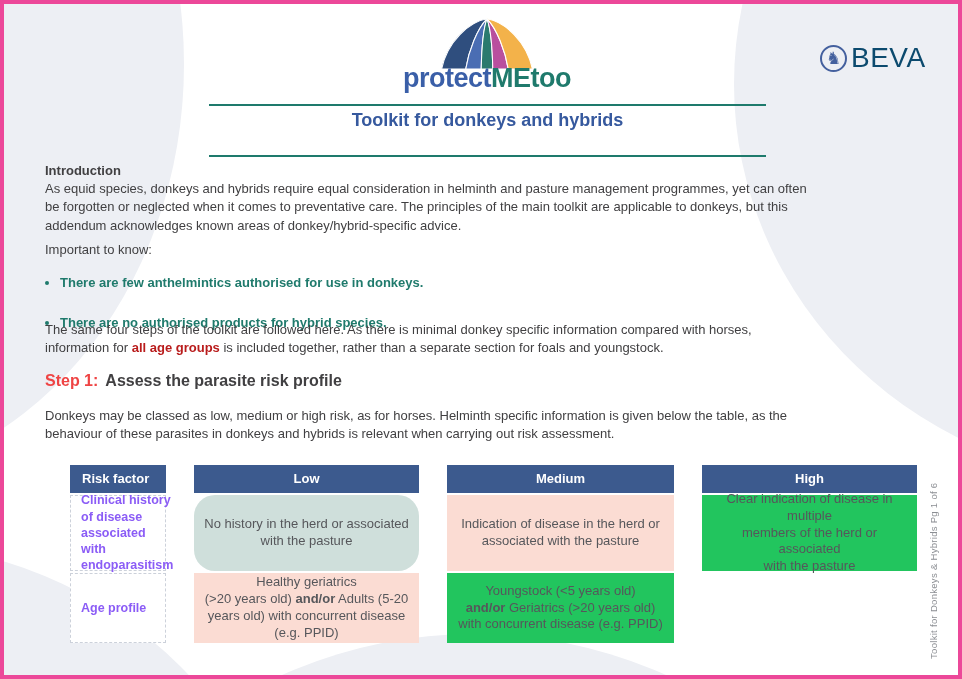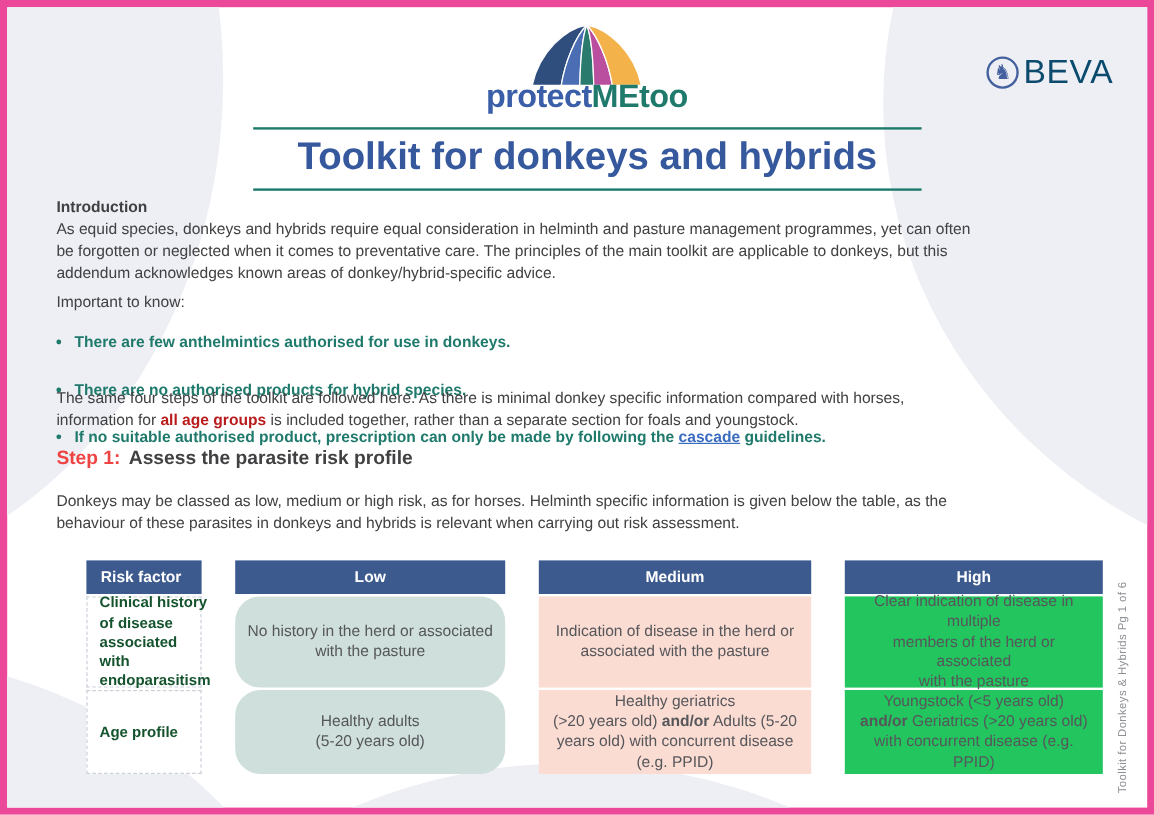--- a/index.html
+++ b/index.html
@@ -1,18 +1,18 @@
 <!DOCTYPE html>
 <html><head>
 <meta charset="utf-8">
 <style>
   html,body{margin:0;padding:0;background:#fff;}
   .page{
     position:relative;width:962px;height:679px;overflow:hidden;
-    background:#ffffff;border:6px solid #ec4899;box-sizing:border-box;
+    background:#ffffff;border:4px solid #ec4899;box-sizing:border-box;
     font-family:"Liberation Sans",sans-serif;
   }
   .blob{position:absolute;background:#edeff4;border-radius:50%;z-index:0;}
   .blob-tl{left:-540px;top:-360px;width:720px;height:840px;}
   .blob-tr{left:730px;top:-320px;width:840px;height:800px;}
   .blob-bottom{left:0px;top:630px;width:940px;height:940px;}
   .blob-bl{left:-540px;top:540px;width:840px;height:840px;}
   .content{position:absolute;inset:0;z-index:1;}
 
   
@@ -23,21 +23,21 @@
   .wm-teal{color:#1f7a6c;}
   .beva{position:absolute;left:816px;top:38px;display:flex;align-items:center;gap:4px;}
   .beva-circle{width:27px;height:27px;border:2px solid #44609e;border-radius:50%;
     display:flex;align-items:center;justify-content:center;color:#44609e;font-size:17px;line-height:1;box-sizing:border-box;}
   .beva-text{font-size:28px;color:#0c4a6e;letter-spacing:0.5px;font-weight:400;}
 
   .rule{position:absolute;left:205px;width:557px;height:2px;background:#1e7a6c;}
   .rule1{top:100px;}
   .rule2{top:151px;}
   .title{position:absolute;left:205px;top:106px;width:557px;margin:0;text-align:center;
-    font-size:32px;font-weight:800;color:#36599e;}
+    font-size:18px;font-weight:800;color:#36599e;}
 
   
   .tb{position:absolute;left:41px;width:874px;font-size:13px;line-height:1.42;
     color:#414042;white-space:pre-line;}
   .bold{font-weight:bold;}
   .intro-heading{top:158px;font-weight:bold;}
   .intro-body{top:176px;}
   .important-heading{top:237px;}
   .bullets{top:253px;list-style:none;margin:0;padding:0;}
   .bullets li{display:flex;gap:11px;margin-bottom:4px;font-weight:bold;color:#1f7a6c;font-size:13px;line-height:1.28;}
@@ -50,21 +50,21 @@
   .step1-body{top:403px;}
 
   
   .risk-table{position:absolute;left:40px;top:461px;width:875px;display:grid;
     grid-template-columns:122px 251px 253px 241px;grid-template-rows:28px 76px 70px;gap:2px;}
   .cell{display:flex;align-items:center;justify-content:center;text-align:center;
     font-size:13px;color:#56575b;white-space:pre-line;padding:4px 10px;box-sizing:border-box;line-height:1.3;margin-left:26px;}
   .hdr{background:#3c5a8e;color:#ffffff;font-weight:bold;font-size:13px;}
   .hdr-first{justify-content:flex-start;text-align:left;padding-left:12px;}
   .factor{background:#ffffff;border:1px dashed #ccd1da;justify-content:flex-start;text-align:left;
-    font-weight:bold;color:#14532d;font-size:12.5px;padding:6px 10px;}
+    font-weight:bold;color:#8b5cf6;font-size:12.5px;padding:6px 10px;}
   .low{background:#cfdfdb;border-radius:21px;}
   .med{background:#fbdcd3;}
   .high{background:#22c55e;}
 
   .side-caption{position:absolute;left:924px;top:655px;transform:rotate(-90deg);
     transform-origin:left top;white-space:nowrap;font-size:9.5px;color:#8b8e93;letter-spacing:0.3px;}
 </style>
 </head>
 <body>
 
@@ -106,24 +106,20 @@
     <div class="tb important-heading">Important to know:</div>
     <ul class="tb bullets">
       <li>
         <span class="dot"></span>
         <span>There are few anthelmintics authorised for use in donkeys.</span>
       </li>
       <li>
         <span class="dot"></span>
         <span>There are no authorised products for hybrid species.</span>
       </li>
-      <li>
-        <span class="dot"></span>
-        <span><span>If no suitable authorised product, prescription can only be made by following the </span><a class="cascade-link">cascade</a><span> guidelines.</span></span>
-      </li>
     </ul>
 
     <div class="tb four-steps"><span>The same four steps of the toolkit are followed here. As there is minimal donkey specific information compared with horses,
 information for </span><span class="teal-bold">all age groups</span><span> is included together, rather than a separate section for foals and youngstock.</span></div>
 
     <div class="step1"><span class="step1-label">Step 1:</span><span>Assess the parasite risk profile</span></div>
     <div class="tb step1-body">Donkeys may be classed as low, medium or high risk, as for horses. Helminth specific information is given below the table, as the
 behaviour of these parasites in donkeys and hybrids is relevant when carrying out risk assessment.</div>
 
     <div class="risk-table">
@@ -138,22 +134,20 @@
 endoparasitism</div>
       <div class="cell low">No history in the herd or associated
 with the pasture</div>
       <div class="cell med">Indication of disease in the herd or
 associated with the pasture</div>
       <div class="cell high">Clear indication of disease in multiple
 members of the herd or associated
 with the pasture</div>
 
       <div class="cell factor">Age profile</div>
-      <div class="cell low">Healthy adults
-(5-20 years old)</div>
       <div class="cell med"><span><span>Healthy geriatrics
 (&gt;20 years old) </span><span class="bold">and/or</span><span> Adults (5-20
 years old) with concurrent disease
 (e.g. PPID)</span></span></div>
       <div class="cell high"><span><span>Youngstock (&lt;5 years old)
 </span><span class="bold">and/or</span><span> Geriatrics (&gt;20 years old)
 with concurrent disease (e.g. PPID)</span></span></div>
     </div>
 
     <div class="side-caption">Toolkit for Donkeys &amp; Hybrids Pg 1 of 6</div>

